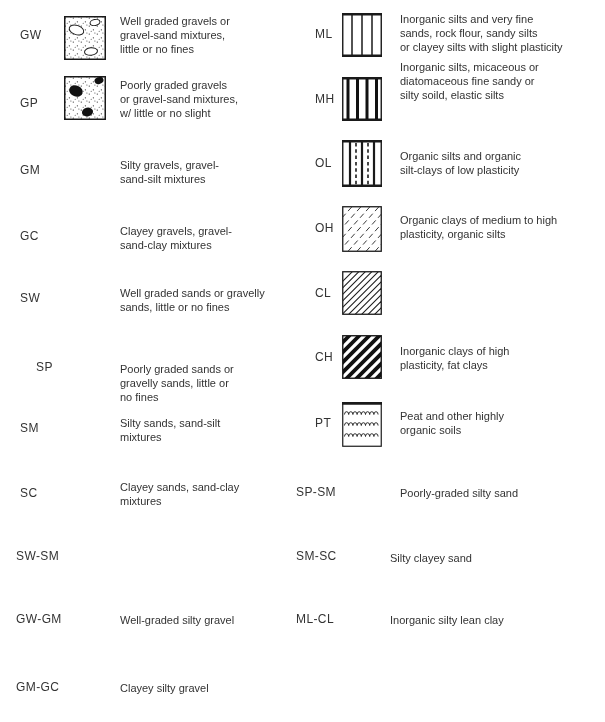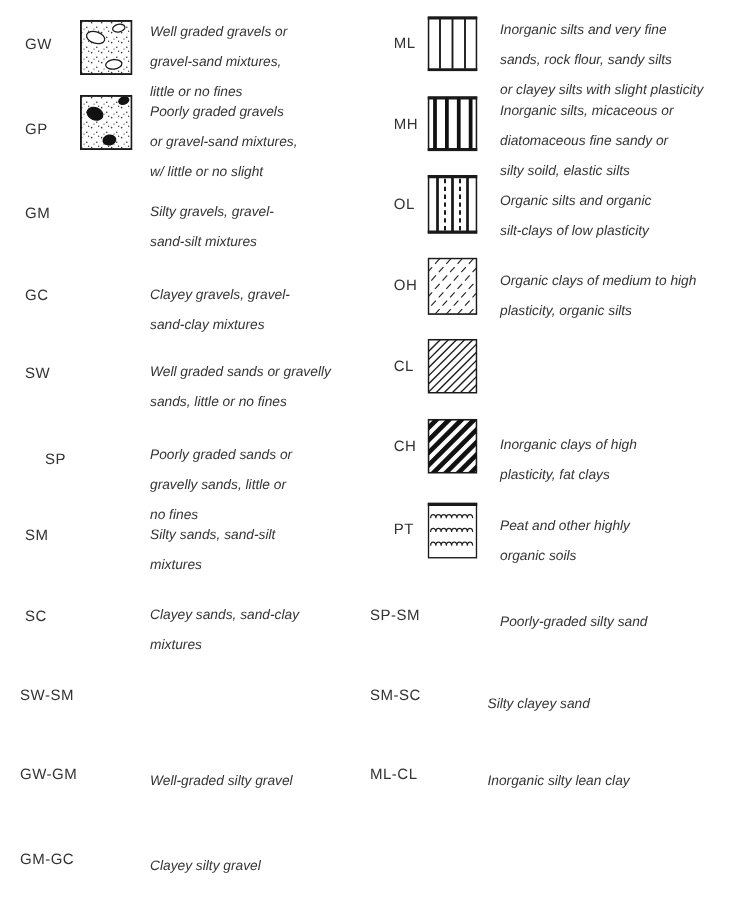--- a/index.html
+++ b/index.html
@@ -15,24 +15,23 @@
   .code {
     position: absolute;
     font-size: 12px;
     letter-spacing: 0.4px;
     color: #333333;
     white-space: nowrap;
   }
   .desc {
     position: absolute;
     font-size: 11px;
-    line-height: 24px;
+    line-height: 14px;
     color: #333333;
     white-space: pre-line;
-    font-style: italic;
   }
   .swatch { position: absolute; }
 </style>
 </head>
 <body>
 
 <div id="page">
 
   <svg width="0" height="0" style="position:absolute" aria-hidden="true">
     <defs>
@@ -83,21 +82,21 @@
 
   <span class="code" style="top:229px; left:20px">GC</span>
   <div class="desc" style="top:224px; left:120px; width:185px">Clayey gravels, gravel-
 sand-clay mixtures</div>
 
   <span class="code" style="top:291px; left:20px">SW</span>
   <div class="desc" style="top:286px; left:120px; width:190px">Well graded sands or gravelly
 sands, little or no fines</div>
 
   <span class="code" style="top:360px; left:36px">SP</span>
-  <div class="desc" style="top:352px; left:120px; width:185px">Poorly graded sands or
+  <div class="desc" style="top:362px; left:120px; width:185px">Poorly graded sands or
 gravelly sands, little or
 no fines</div>
 
   <span class="code" style="top:421px; left:20px">SM</span>
   <div class="desc" style="top:416px; left:120px; width:185px">Silty sands, sand-silt
 mixtures</div>
 
   <span class="code" style="top:486px; left:20px">SC</span>
   <div class="desc" style="top:480px; left:120px; width:185px">Clayey sands, sand-clay
 mixtures</div>
@@ -126,21 +125,21 @@
   <span class="code" style="top:92px; left:315px">MH</span>
   <svg class="swatch" style="top:77px; left:342px" width="40" height="44" viewBox="0 0 40 44">
     <rect x="0.75" y="0.75" width="38.5" height="42.5" fill="#ffffff" stroke="#1a1a1a" stroke-width="1.4"></rect>
     <line x1="0" y1="1.3" x2="40" y2="1.3" stroke="#1a1a1a" stroke-width="2.6"></line>
     <line x1="0" y1="42.7" x2="40" y2="42.7" stroke="#1a1a1a" stroke-width="2.6"></line>
     <rect x="4.5" y="2" width="3" height="40" fill="#111111"></rect>
     <rect x="14" y="2" width="3" height="40" fill="#111111"></rect>
     <rect x="23.5" y="2" width="3" height="40" fill="#111111"></rect>
     <rect x="33" y="2" width="3" height="40" fill="#111111"></rect>
   </svg>
-  <div class="desc" style="top:77px; left:400px; width:200px">Inorganic silts, micaceous or
+  <div class="desc" style="top:60px; left:400px; width:200px">Inorganic silts, micaceous or
 diatomaceous fine sandy or
 silty soild, elastic silts</div>
 
   <span class="code" style="top:156px; left:315px">OL</span>
   <svg class="swatch" style="top:140px; left:342px" width="40" height="47" viewBox="0 0 40 47">
     <rect x="0.75" y="0.75" width="38.5" height="45.5" fill="#ffffff" stroke="#1a1a1a" stroke-width="1.4"></rect>
     <line x1="0" y1="1.3" x2="40" y2="1.3" stroke="#1a1a1a" stroke-width="2.6"></line>
     <line x1="0" y1="45.7" x2="40" y2="45.7" stroke="#1a1a1a" stroke-width="2.6"></line>
     <line x1="8" y1="2" x2="8" y2="45" stroke="#1a1a1a" stroke-width="2.2"></line>
     <line x1="20" y1="2" x2="20" y2="45" stroke="#1a1a1a" stroke-width="2.2"></line>

